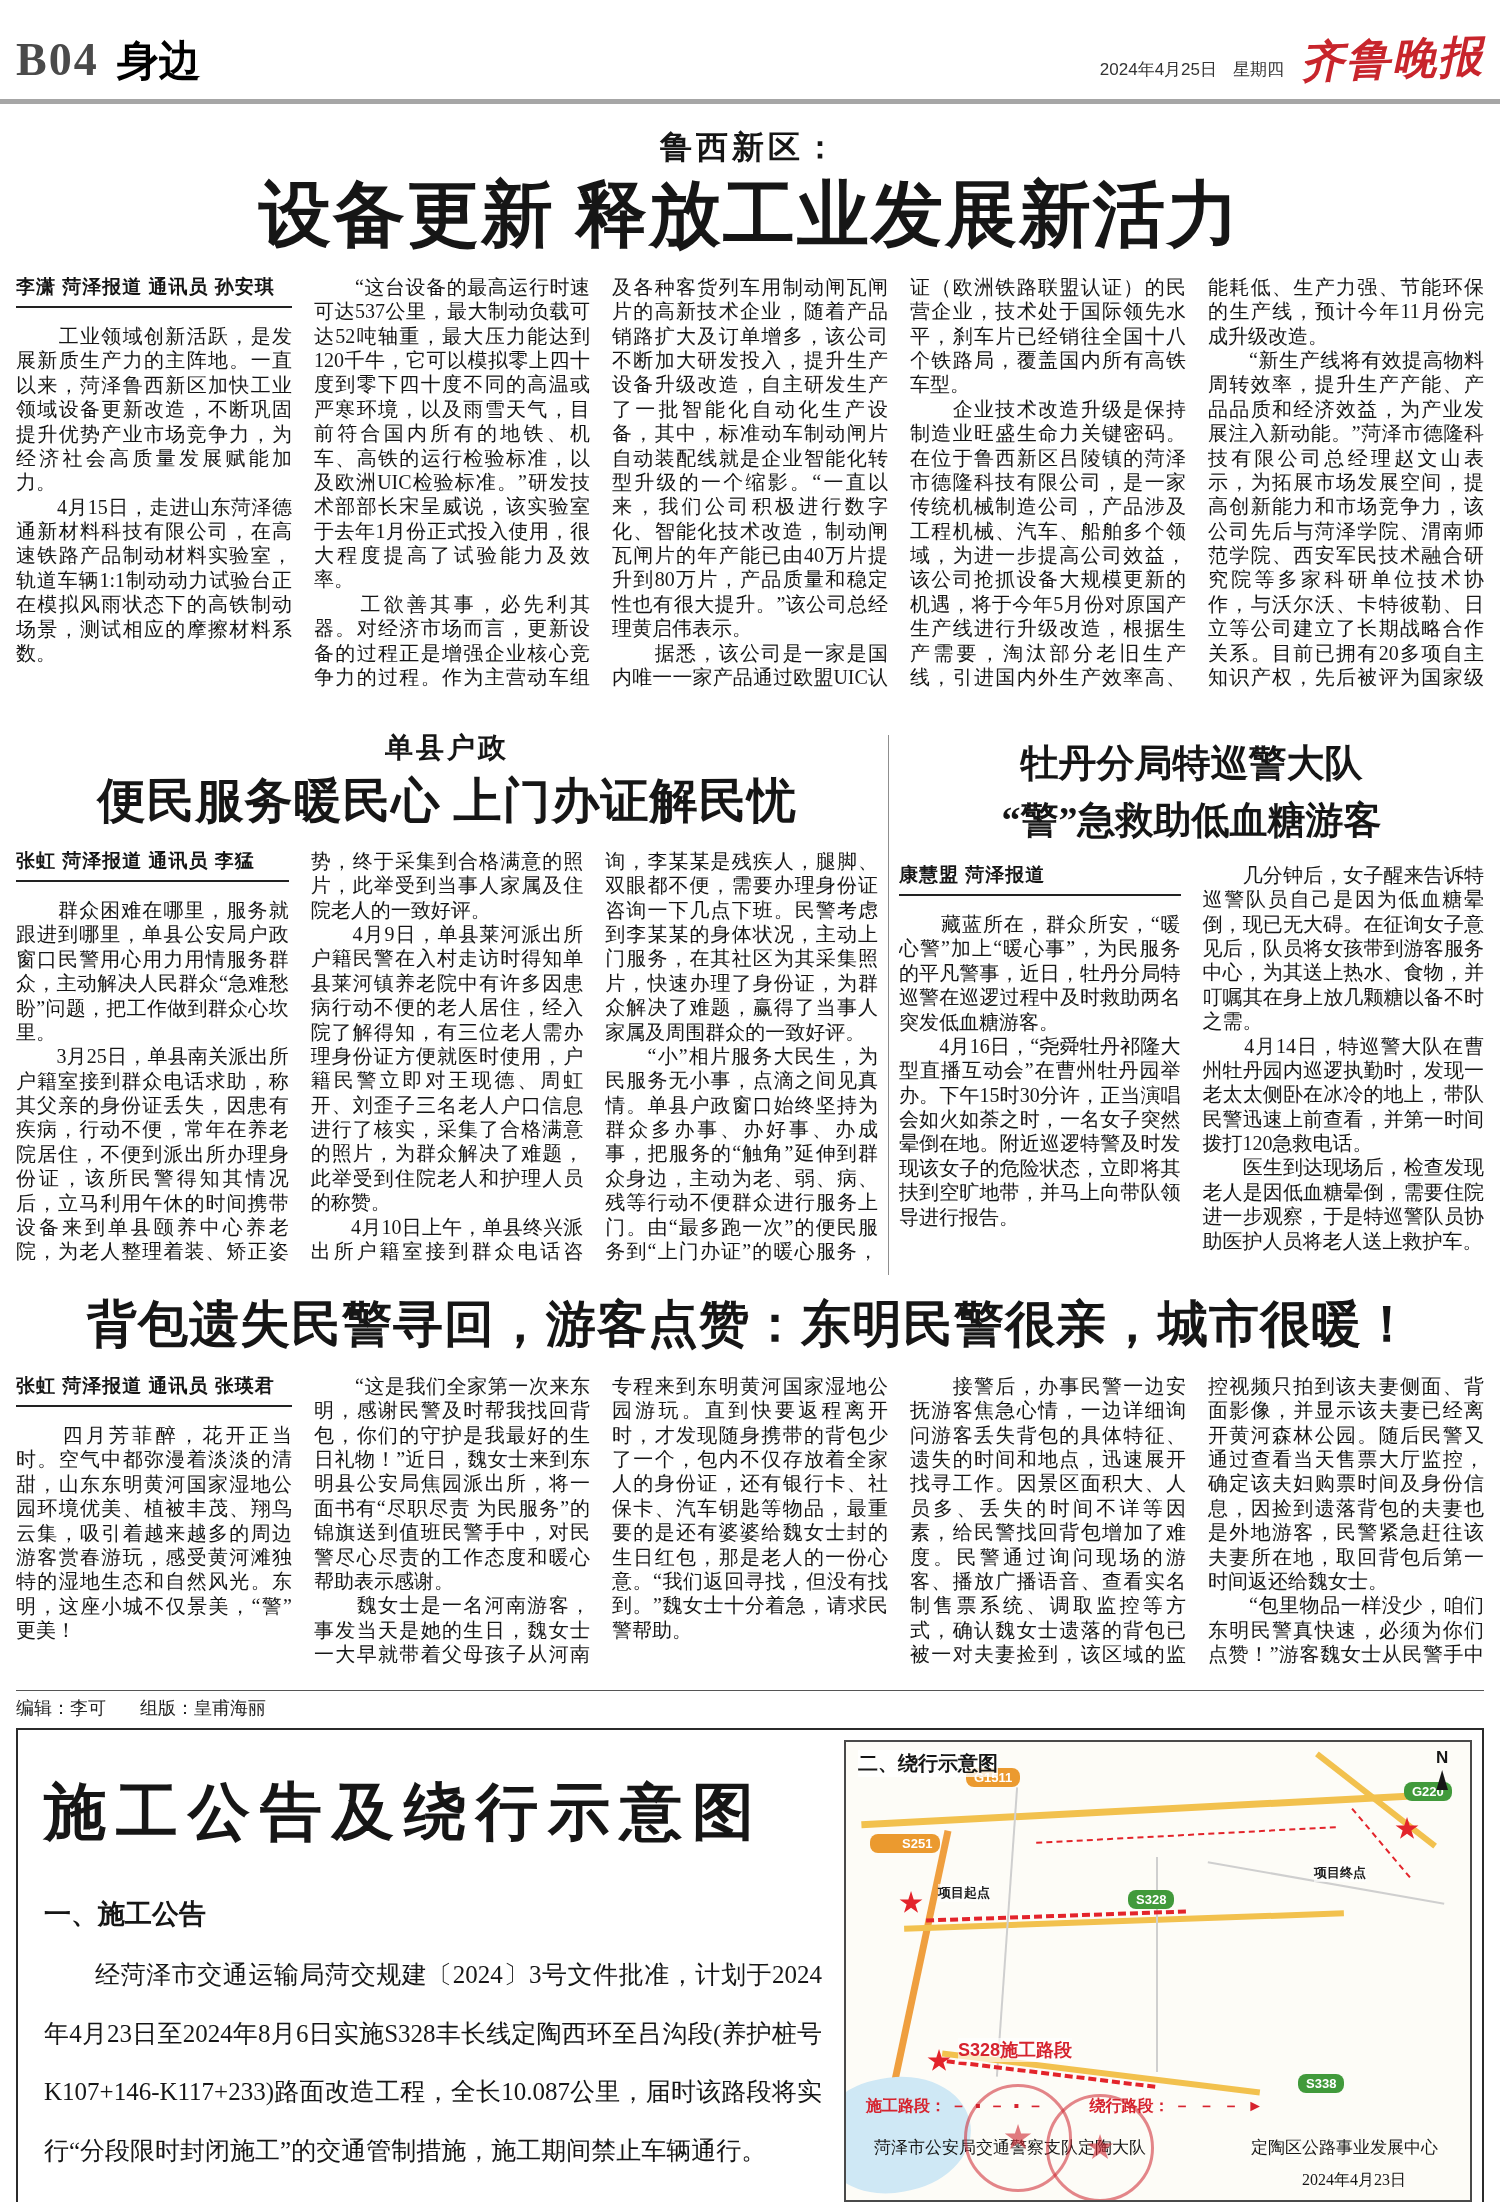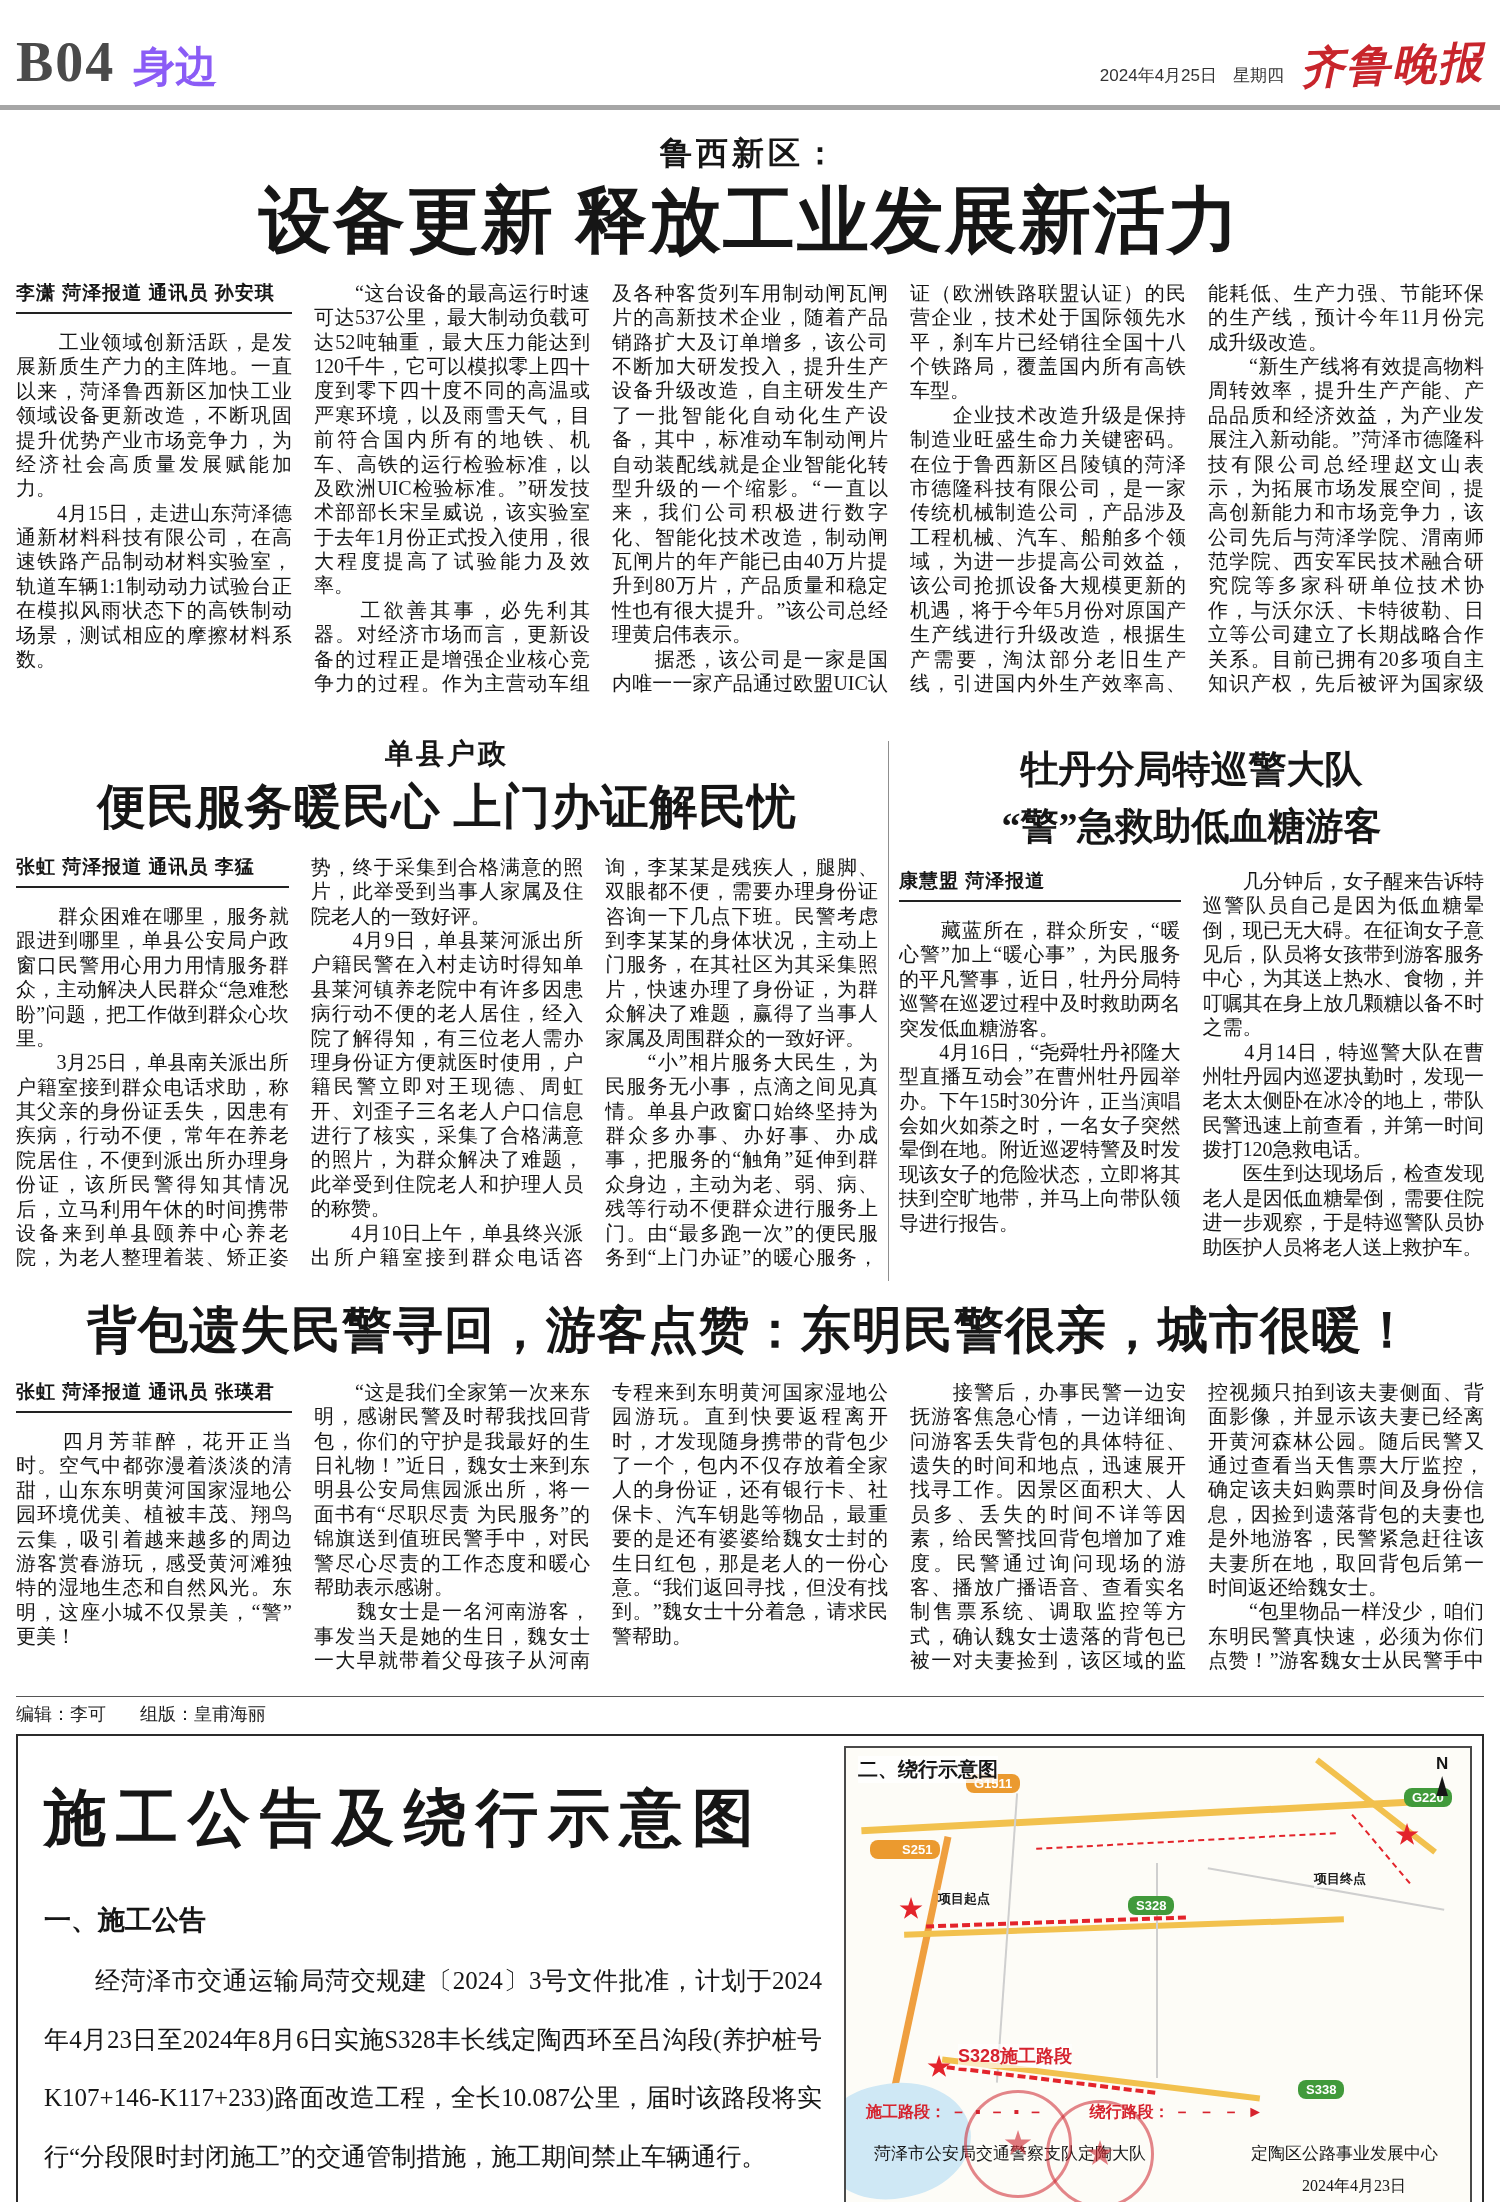--- a/index.html
+++ b/index.html
@@ -10,22 +10,22 @@
     font-family:"Liberation Serif", serif;
   }
   .inner { padding:0 16px; }
 
   
   .masthead-row {
     display:flex; justify-content:space-between; align-items:flex-end;
     padding:30px 16px 10px 16px; border-bottom:5px solid #a6a6a6;
   }
   .edition-block { display:flex; align-items:baseline; gap:18px; }
-  .edition-code { font-size:56px; font-weight:900; color:#4a4a4a; letter-spacing:2px; }
-  .edition-section { font-size:42px; font-weight:900; color:#8b5cf6; font-family:Liberation Mono, monospace; }
+  .edition-code { font-size:46px; font-weight:900; color:#4a4a4a; letter-spacing:2px; }
+  .edition-section { font-size:42px; font-weight:900; color:#000000; font-family:Liberation Mono, monospace; }
   .dateline { display:flex; align-items:flex-end; gap:16px; }
   .date-text { font-size:17px; color:#333; font-family:"Liberation Sans",sans-serif; padding-bottom:8px; }
   .paper-logo { font-size:44px; font-weight:900; font-style:italic; color:#c8252c; letter-spacing:2px; transform:rotate(-2deg); }
 
   
   .kicker { text-align:center; font-size:32px; font-weight:900; margin-top:22px; letter-spacing:4px; }
   .headline-1 { text-align:center; font-size:72px; font-weight:900; letter-spacing:2px; line-height:1.15; margin-top:4px; }
   .byline {
     font-family:"Liberation Sans",sans-serif; font-weight:700; font-size:19px;
     border-bottom:2px solid #222; padding-bottom:8px; margin-bottom:16px; letter-spacing:1px;

